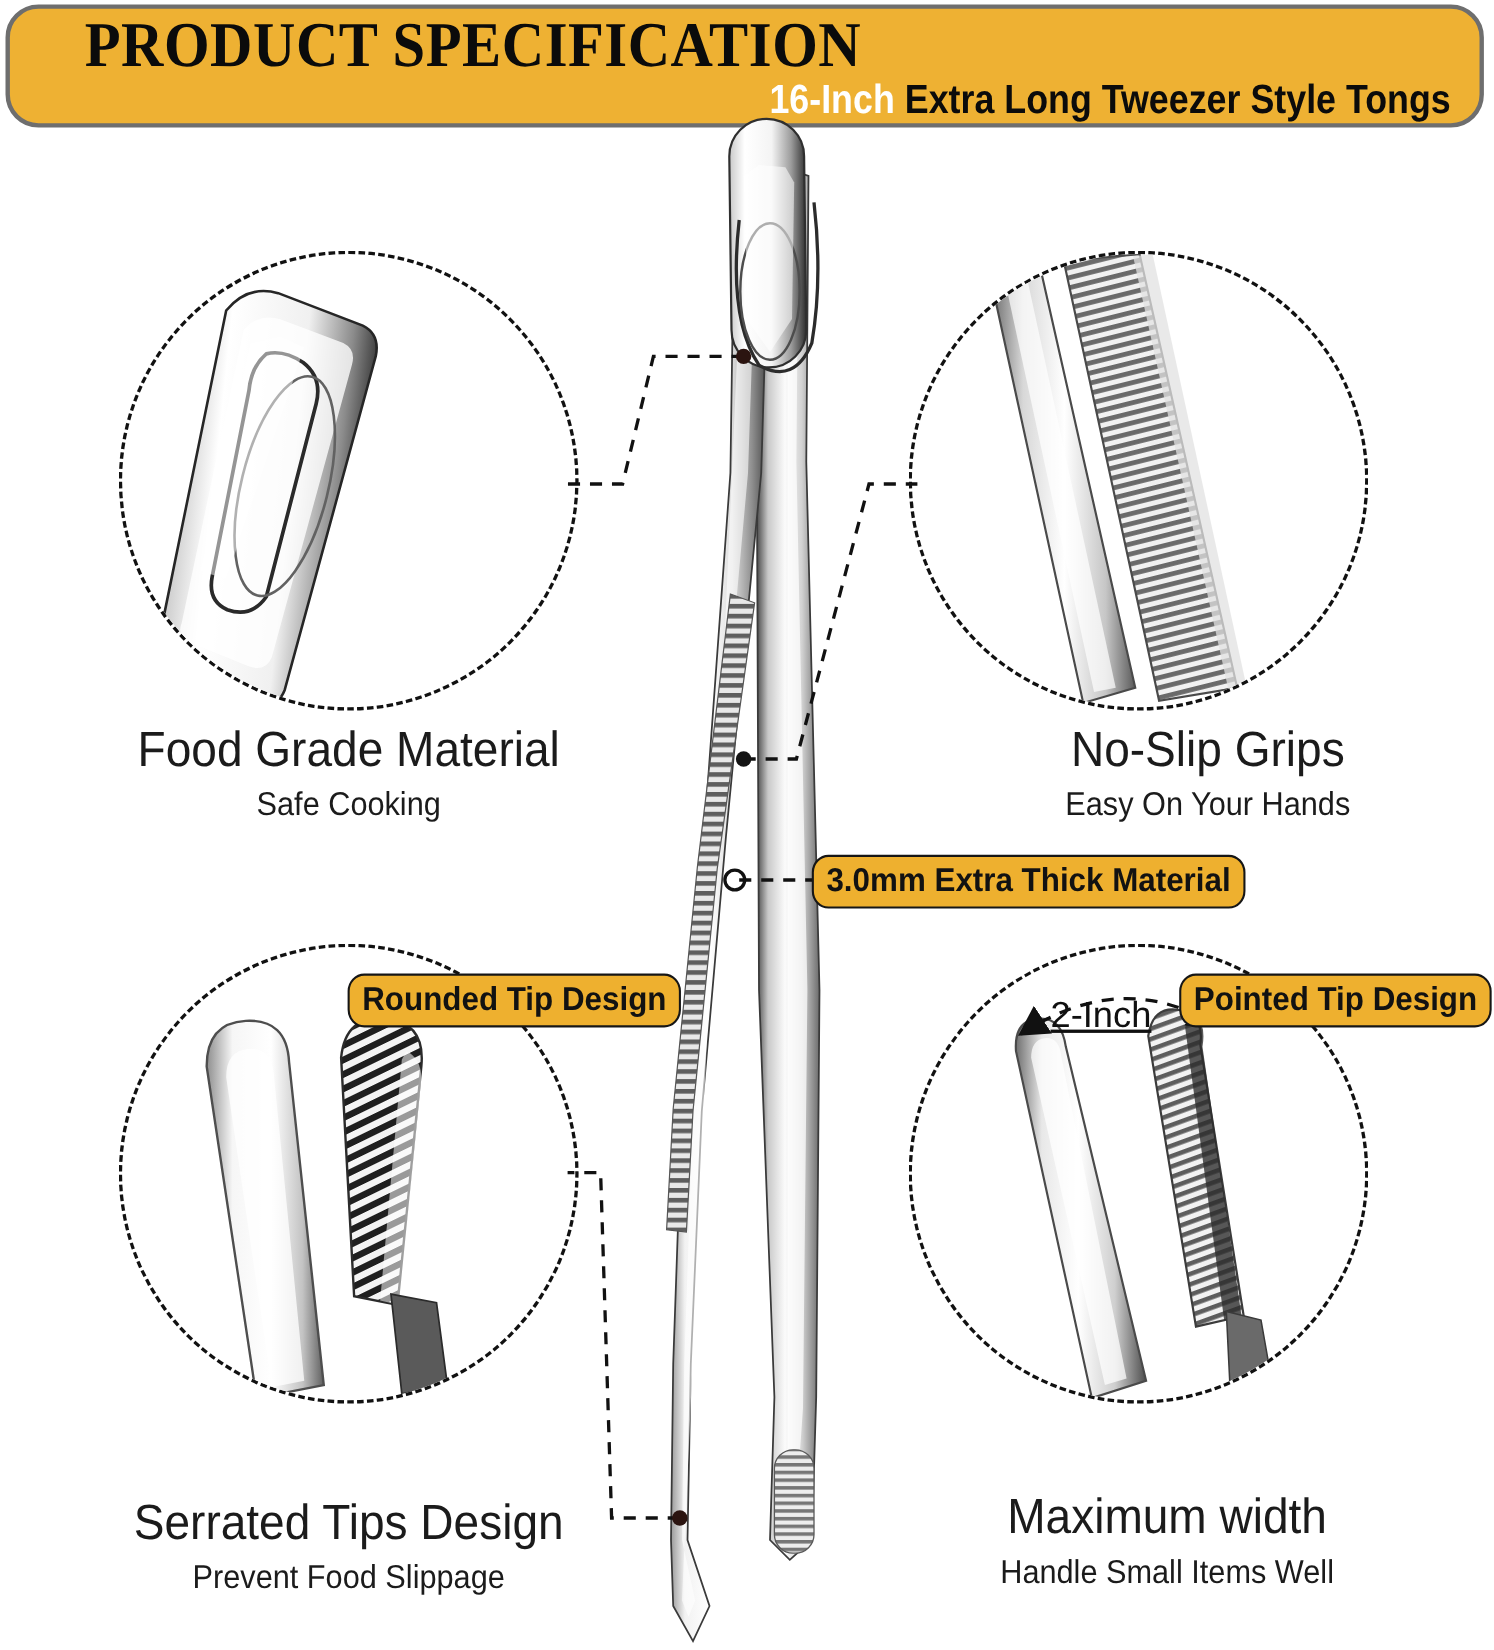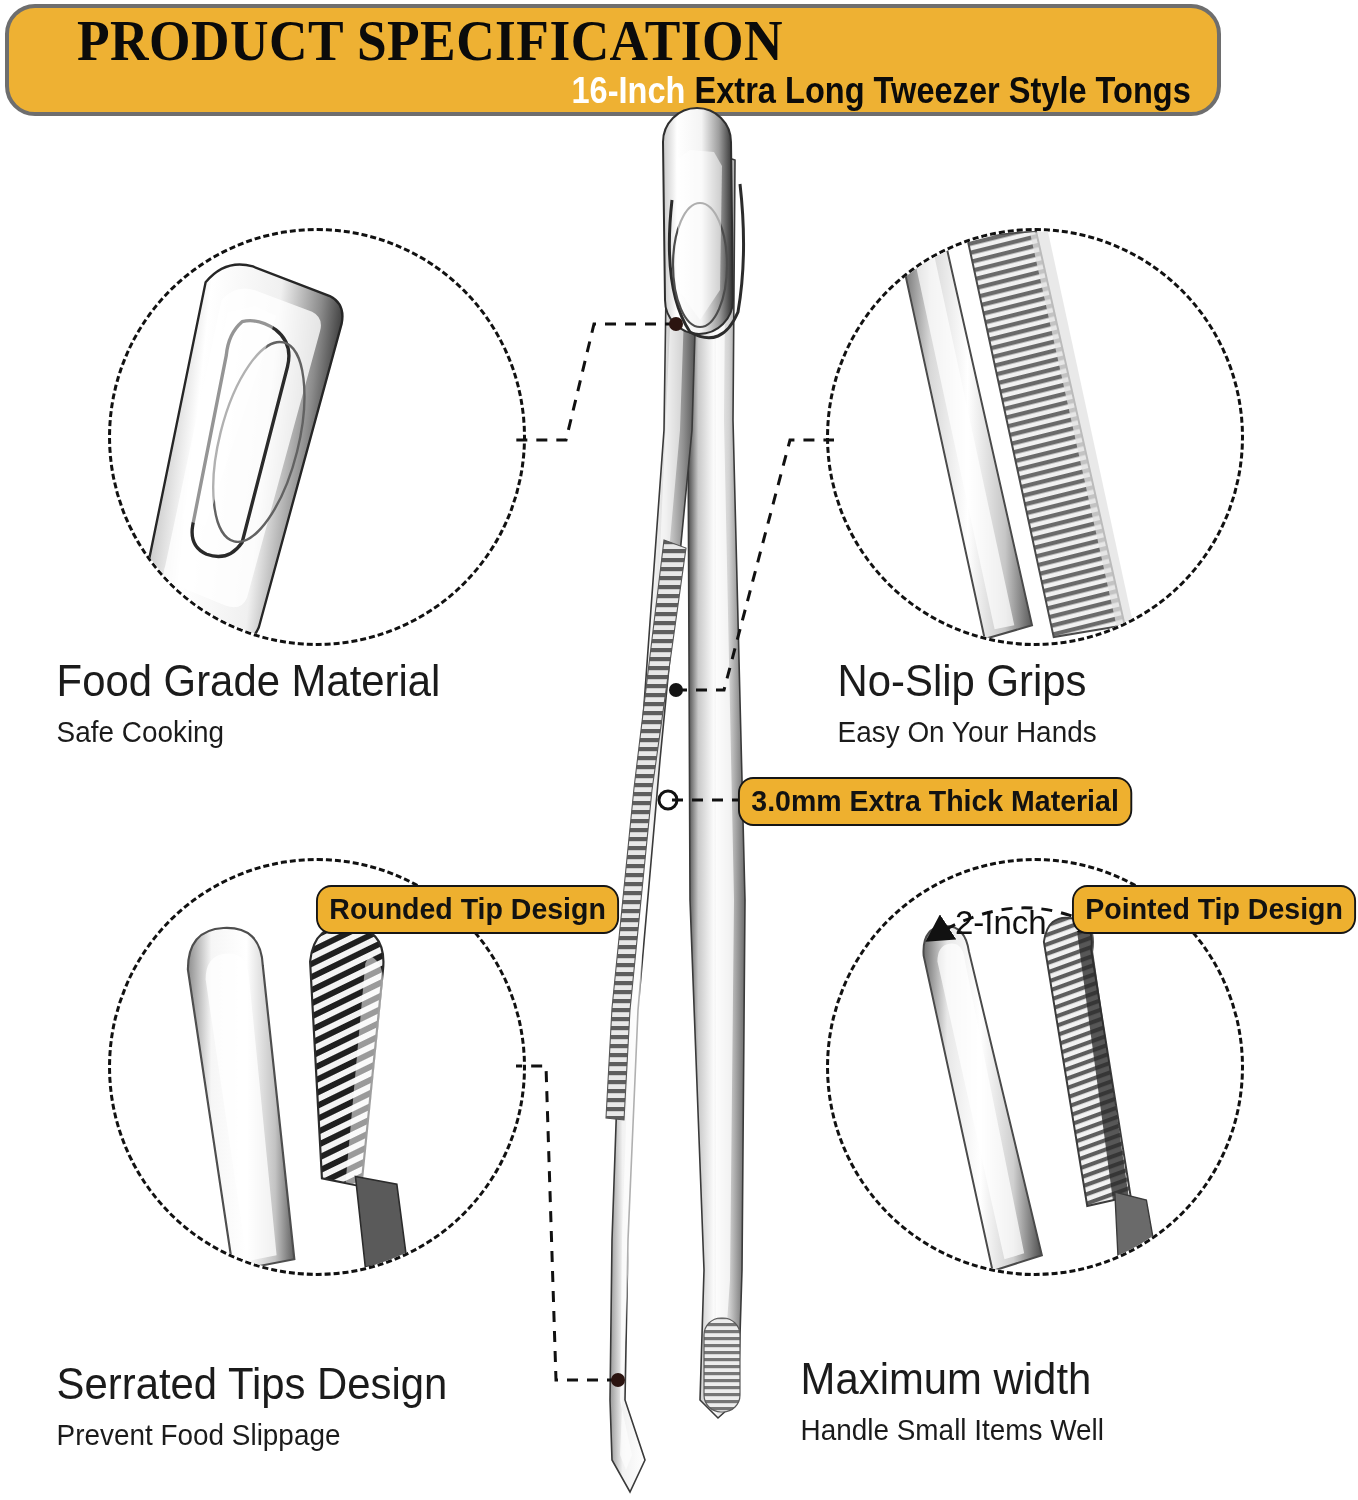--- a/index.html
+++ b/index.html
@@ -14,21 +14,21 @@
     overflow: hidden;
     font-family: "Liberation Sans", sans-serif;
     -webkit-font-smoothing: antialiased;
   }
 
   
   #header-banner {
     position: absolute;
     left: 5px;
     top: 4px;
-    width: 1216px;
+    width: 1344px;
     height: 112px;
     background: #eeb133;
     border: 4px solid #6e6e6e;
     border-radius: 30px;
     box-sizing: border-box;
   }
   #header-title {
     position: absolute;
     left: 68px;
     top: 2px;
@@ -68,21 +68,21 @@
   }
   .feature-photo {
     position: absolute;
     left: 0; top: 0; right: 0; bottom: 0;
   }
 
   
   .feature-caption {
     position: absolute;
     width: 560px;
-    text-align: left;
+    text-align: center;
   }
   .feature-title {
     font-family: "Liberation Sans Narrow", "Liberation Sans", sans-serif;
     font-size: 45px;
     line-height: 52px;
     color: #1b1b1b;
     white-space: nowrap;
     transform: scaleX(0.93);
   }
   .feature-sub {
@@ -116,20 +116,21 @@
   
   #measure-label-2inch {
     position: absolute;
     left: 955px;
     top: 905px;
     font-family: "Liberation Sans Narrow", "Liberation Sans", sans-serif;
     font-size: 33px;
     line-height: 36px;
     color: #101010;
     white-space: nowrap;
+    text-decoration: underline;
   }
 
   
   .overlay-svg {
     position: absolute;
     left: 0;
     top: 0;
     width: 1358px;
     height: 1500px;
     pointer-events: none;

